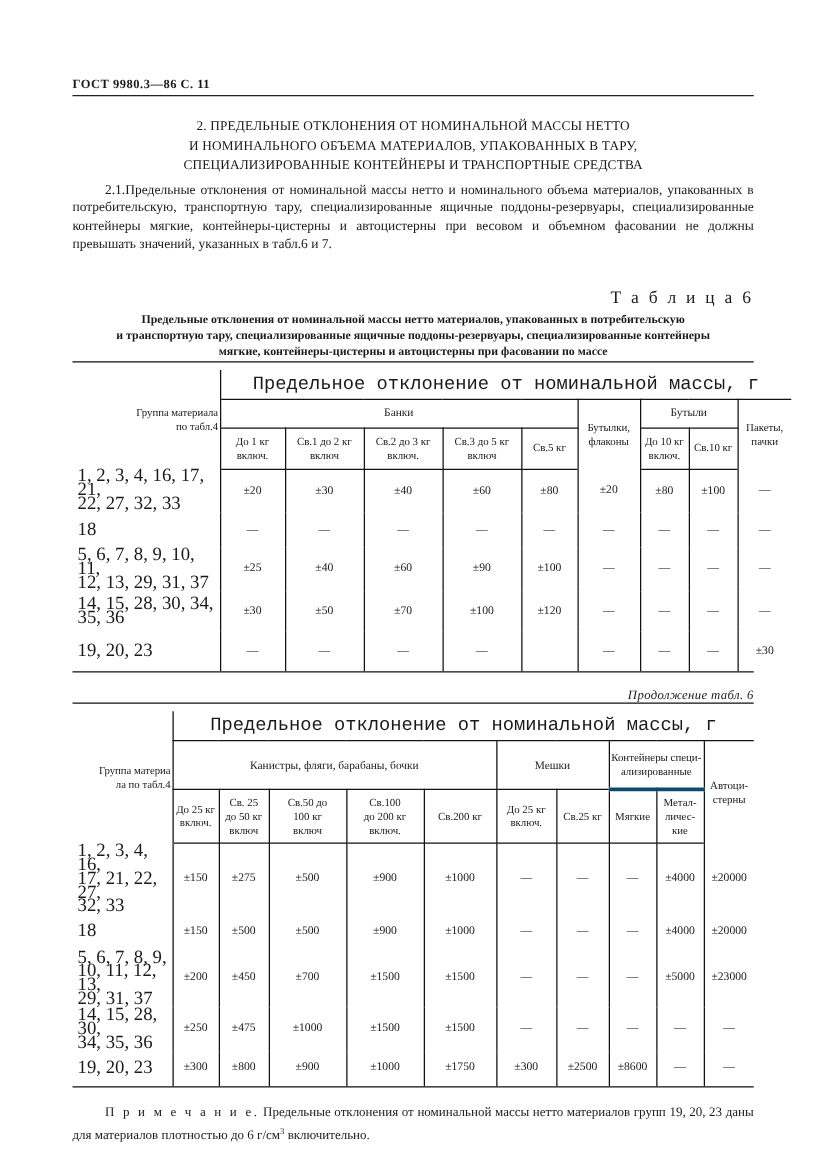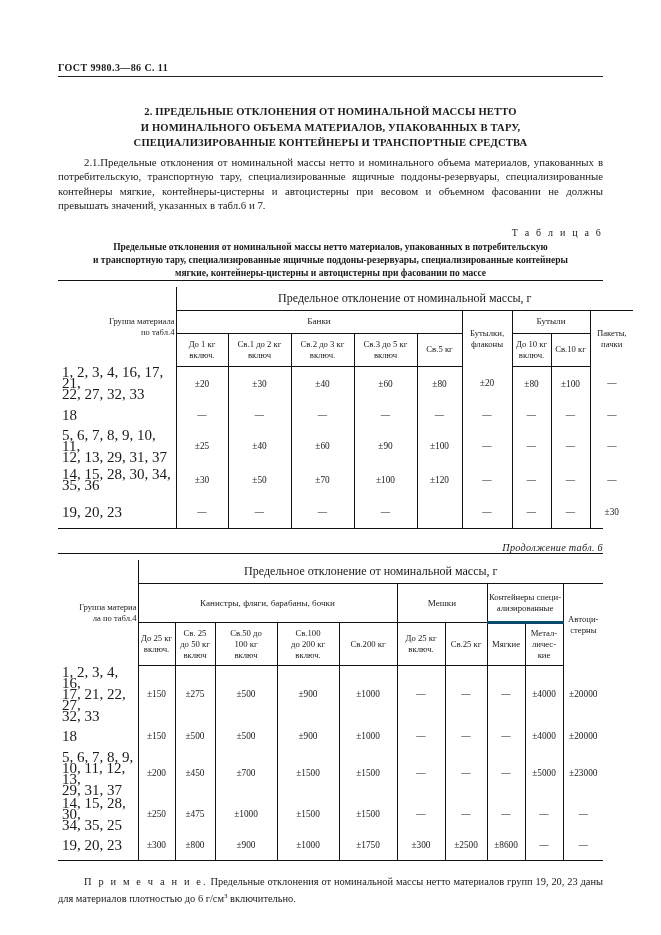--- a/index.html
+++ b/index.html
@@ -40,43 +40,43 @@
   }
   .doc-header .rule {
     display: block;
     border-bottom: 1.2px solid #222;
     margin-top: 3px;
     width: 100%;
   }
 
   
   .section-title {
-    margin-top: 24px;
+    margin-top: 14px;
     text-align: center;
-    font-weight: bold;
+    font-weight: normal;
     font-size: 10.6px;
     line-height: 15.5px;
     letter-spacing: 0.15px;
   }
   .section-title .ln { display: block; }
 
   
   .para {
     margin-top: 4px;
     font-size: 10.8px;
     line-height: 14.6px;
     text-align: justify;
     text-indent: 26px;
   }
 
   
   .tbl-num {
-    margin-top: 14px;
+    margin-top: 28px;
     text-align: right;
-    font-size: 10px;
+    font-size: 14px;
     letter-spacing: 2.2px;
   }
   .tbl-caption {
     margin-top: 3px;
     text-align: center;
     font-weight: bold;
     font-size: 9.5px;
     line-height: 13px;
   }
   .tbl-caption .ln { display: block; }
@@ -115,21 +115,21 @@
     text-align: left !important;
     padding-left: 4px !important;
     padding-right: 2px !important;
     font-size: 15px;
     line-height: 11.5px;
   }
   .val { font-size: 9.3px; }
   .dash { font-size: 9.3px; }
   .hcell { font-size: 8.7px; line-height: 10.4px; }
   .hcell-big { font-size: 9.1px; }
-  .unit-top { font-size: 12px; }
+  .unit-top { font-size: 15px; font-family: Liberation Mono, monospace; }
   .rowpad td { height: 26px; }
   .rowpad2 td { height: 30px; }
   .rowpad3 td { height: 34px; }
 
   
   .note {
     margin-top: 14px;
     font-size: 10.4px;
     line-height: 14px;
     text-align: justify;
@@ -429,21 +429,21 @@
           <td class="val">±1500</td>
           <td class="dash">—</td>
           <td class="dash">—</td>
           <td class="dash">—</td>
           <td class="val">±5000</td>
           <td class="val nor">±23000</td>
         </tr>
         <tr class="rowpad2">
           <td class="nol grp">
             <span>14, 15, 28, 30,</span><br>
-            <span>34, 35, 25</span>
+            <span>34, 35, 36</span>
           </td>
           <td class="val">±250</td>
           <td class="val">±475</td>
           <td class="val">±1000</td>
           <td class="val">±1500</td>
           <td class="val">±1500</td>
           <td class="dash">—</td>
           <td class="dash">—</td>
           <td class="dash">—</td>
           <td class="dash">—</td>

